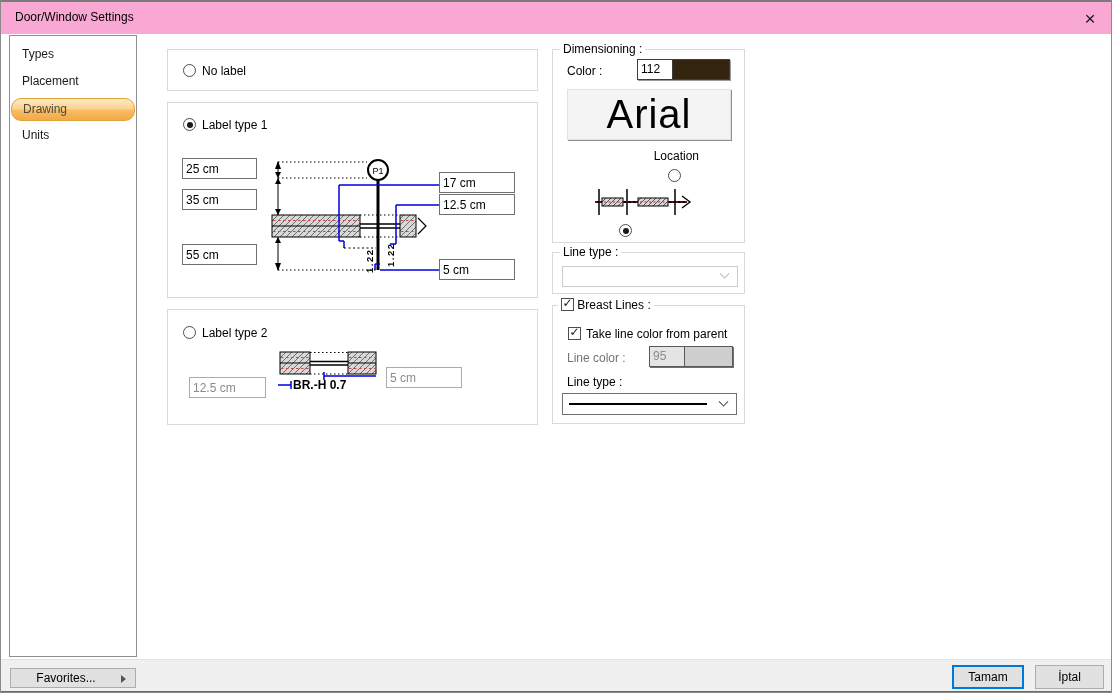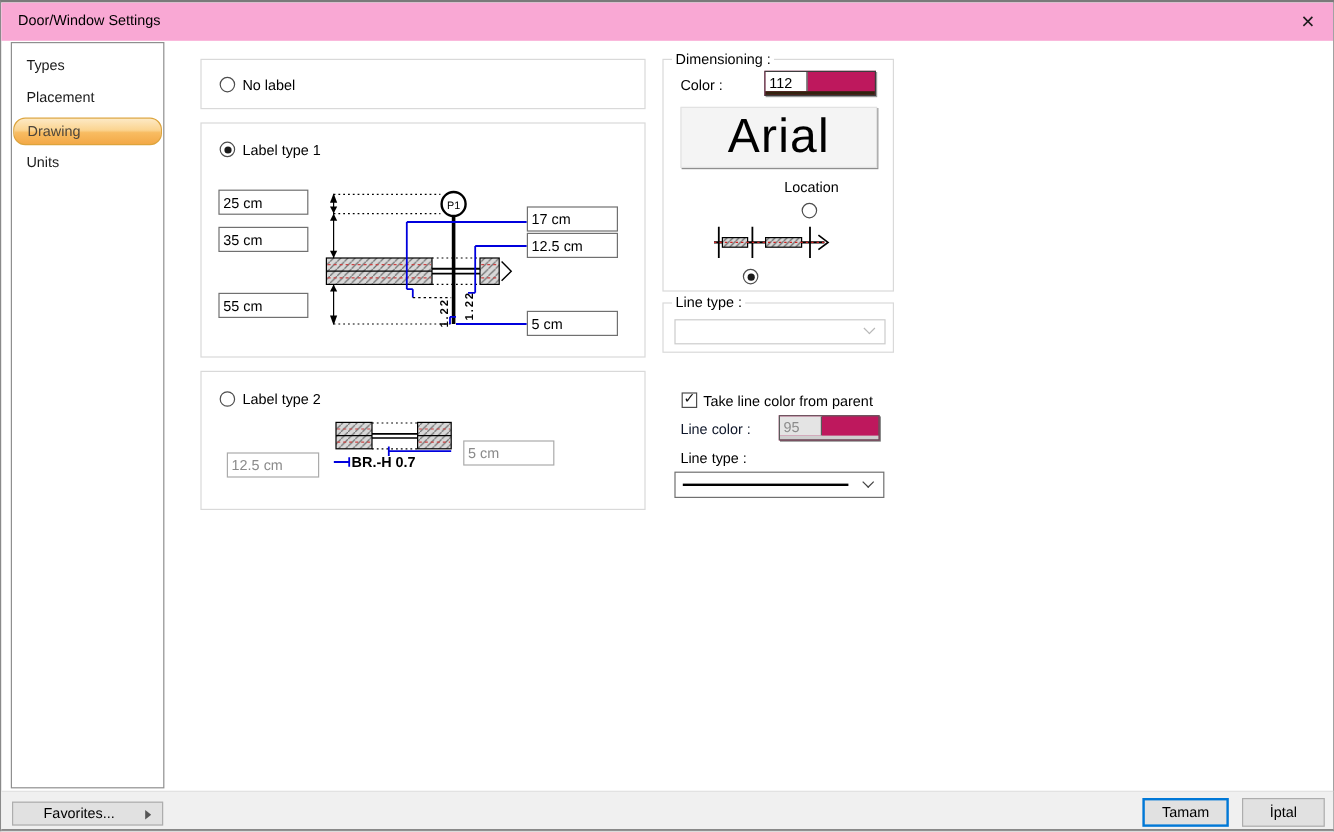--- a/index.html
+++ b/index.html
@@ -23,29 +23,29 @@
   
   .gb { position:absolute; border:1px solid #d9d9d9; background:#fff; }
   .gb-title { position:absolute; top:-8px; left:7px; background:#fff; padding:0 3px; color:#000; white-space:nowrap; }
 
   
   .radio { position:absolute; width:13px; height:13px; border:1px solid #4d4d4d; border-radius:50%; background:#fff; }
   .radio.sel::after { content:""; position:absolute; left:2.5px; top:2.5px; width:6px; height:6px; border-radius:50%; background:#1a1a1a; }
   .checkbox { position:relative; display:inline-block; width:13px; height:13px; border:1px solid #4d4d4d; background:#fff; vertical-align:-2px; }
   .checkbox.checked::after { content:"✓"; position:absolute; left:0.5px; top:-3px; font-size:12px; font-weight:bold; color:#111; }
   .lbl { position:absolute; white-space:nowrap; color:#000; }
-  .lbl.dis { color:#0f172a; }
+  .lbl.dis { color:#737373; }
 
   
   .field { position:absolute; height:21px; border:1px solid #707070; background:#fff; color:#000;
       font-family:"Liberation Sans",sans-serif; font-size:12px; padding:0 3px; }
   .field.dis { border-color:#ababab; color:#8b8b8b; }
 
   
-  .colorfield { position:absolute; display:flex; border:1px solid #3d3d3d; box-shadow:1px 1px 0 #9a9a9a; background:#be185d;flex-direction:column; }
+  .colorfield { position:absolute; display:flex; border:1px solid #3d3d3d; box-shadow:1px 1px 0 #9a9a9a; background:#5eead4; }
   .colorfield .cv { width:35px; background:#fff; color:#000; padding:2px 3px 0; border-right:1px solid #3d3d3d; }
   .colorfield .sw { flex:1; }
   .colorfield.dis { border-color:#5a5a5a; box-shadow:1px 1px 0 #6f6f6f; }
   .colorfield.dis .cv { background:#e4e4e4; color:#8b8b8b; border-right-color:#5a5a5a; }
   .colorfield.dis .sw { background:#cfcfcf; }
 
   
   .dd { position:absolute; display:flex; align-items:center; background:#fff; border:1px solid #707070; }
   .dd .chev { margin-left:auto; margin-right:9px; width:7px; height:7px; border-right:1.6px solid #444; border-bottom:1.6px solid #444; transform:rotate(45deg) translate(-2px,-2px); }
   .dd.dis { border-color:#cccccc; }
@@ -194,20 +194,26 @@
   </svg>
   <div class="radio sel" style="left:618px; top:222px;"></div>
 
   <div class="gb" style="left:551px; top:250px; width:193px; height:42px;">
     <span class="gb-title">Line type :</span>
   </div>
   <div class="dd dis" style="left:561px; top:264px; width:176px; height:21px;">
     <span class="chev"></span>
   </div>
 
+  <div class="gb" style="left:551px; top:303px; width:193px; height:119px;">
+    <span class="gb-title" style="left:5px;">
+      <span class="checkbox checked"></span>
+      <span>Breast Lines :</span>
+    </span>
+  </div>
   <span class="checkbox checked" style="position:absolute; left:567px; top:325px;"></span>
   <div class="lbl" style="left:585px; top:325px;">Take line color from parent</div>
   <div class="lbl dis" style="left:566px; top:349px;">Line color :</div>
   <div class="colorfield dis" style="left:648px; top:344px; width:84px; height:21px;">
     <div class="cv">95</div>
     <div class="sw"></div>
   </div>
   <div class="lbl" style="left:566px; top:373px;">Line type :</div>
   <div class="dd" style="left:561px; top:391px; width:175px; height:22px;">
     <span class="linepreview"></span>

